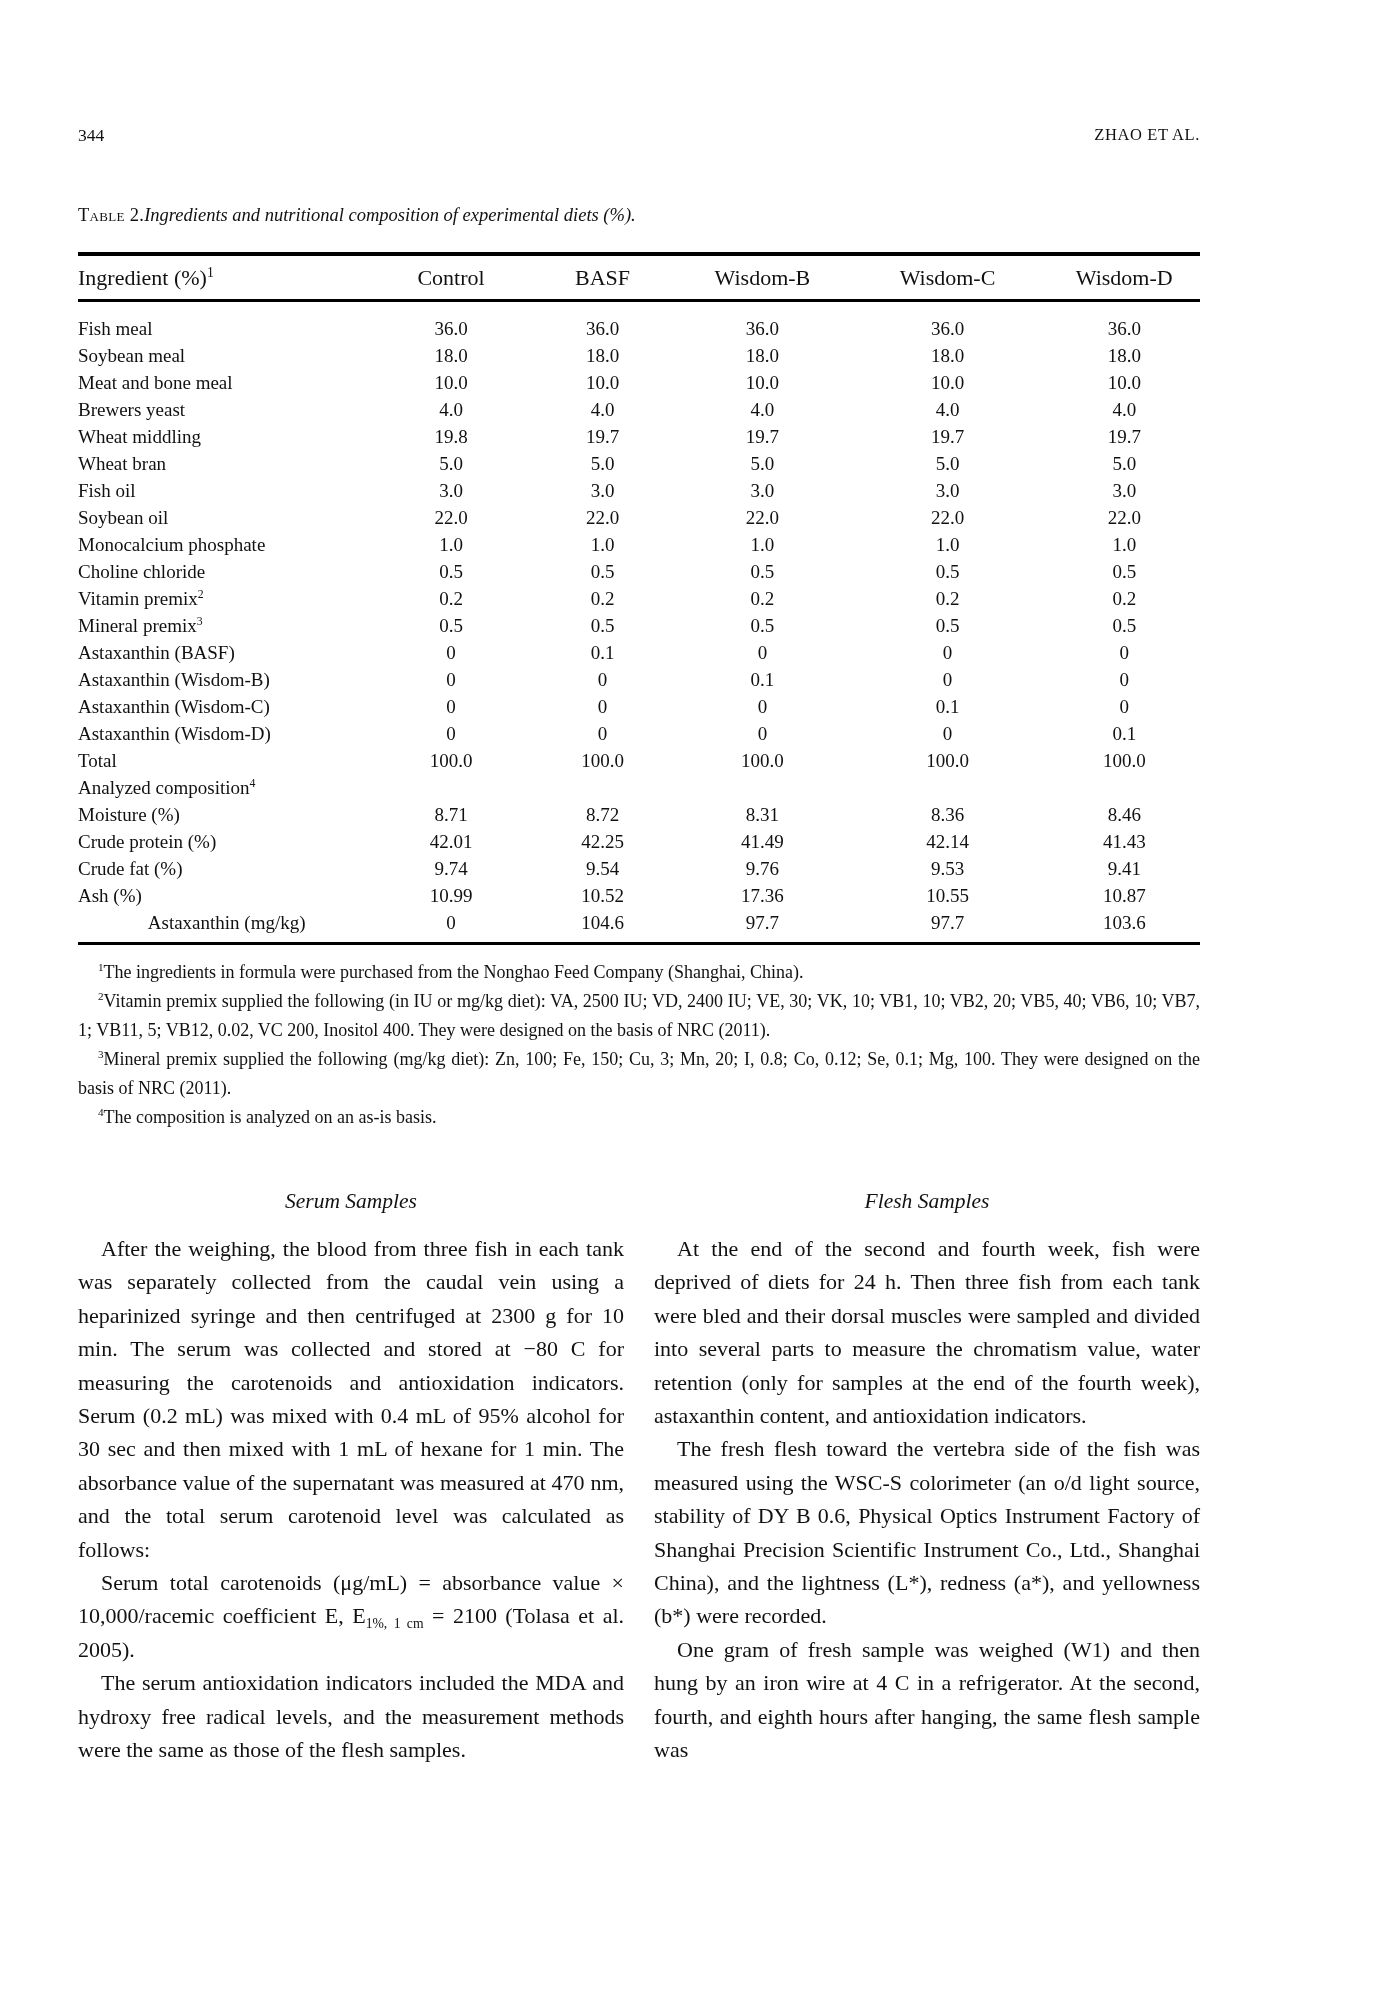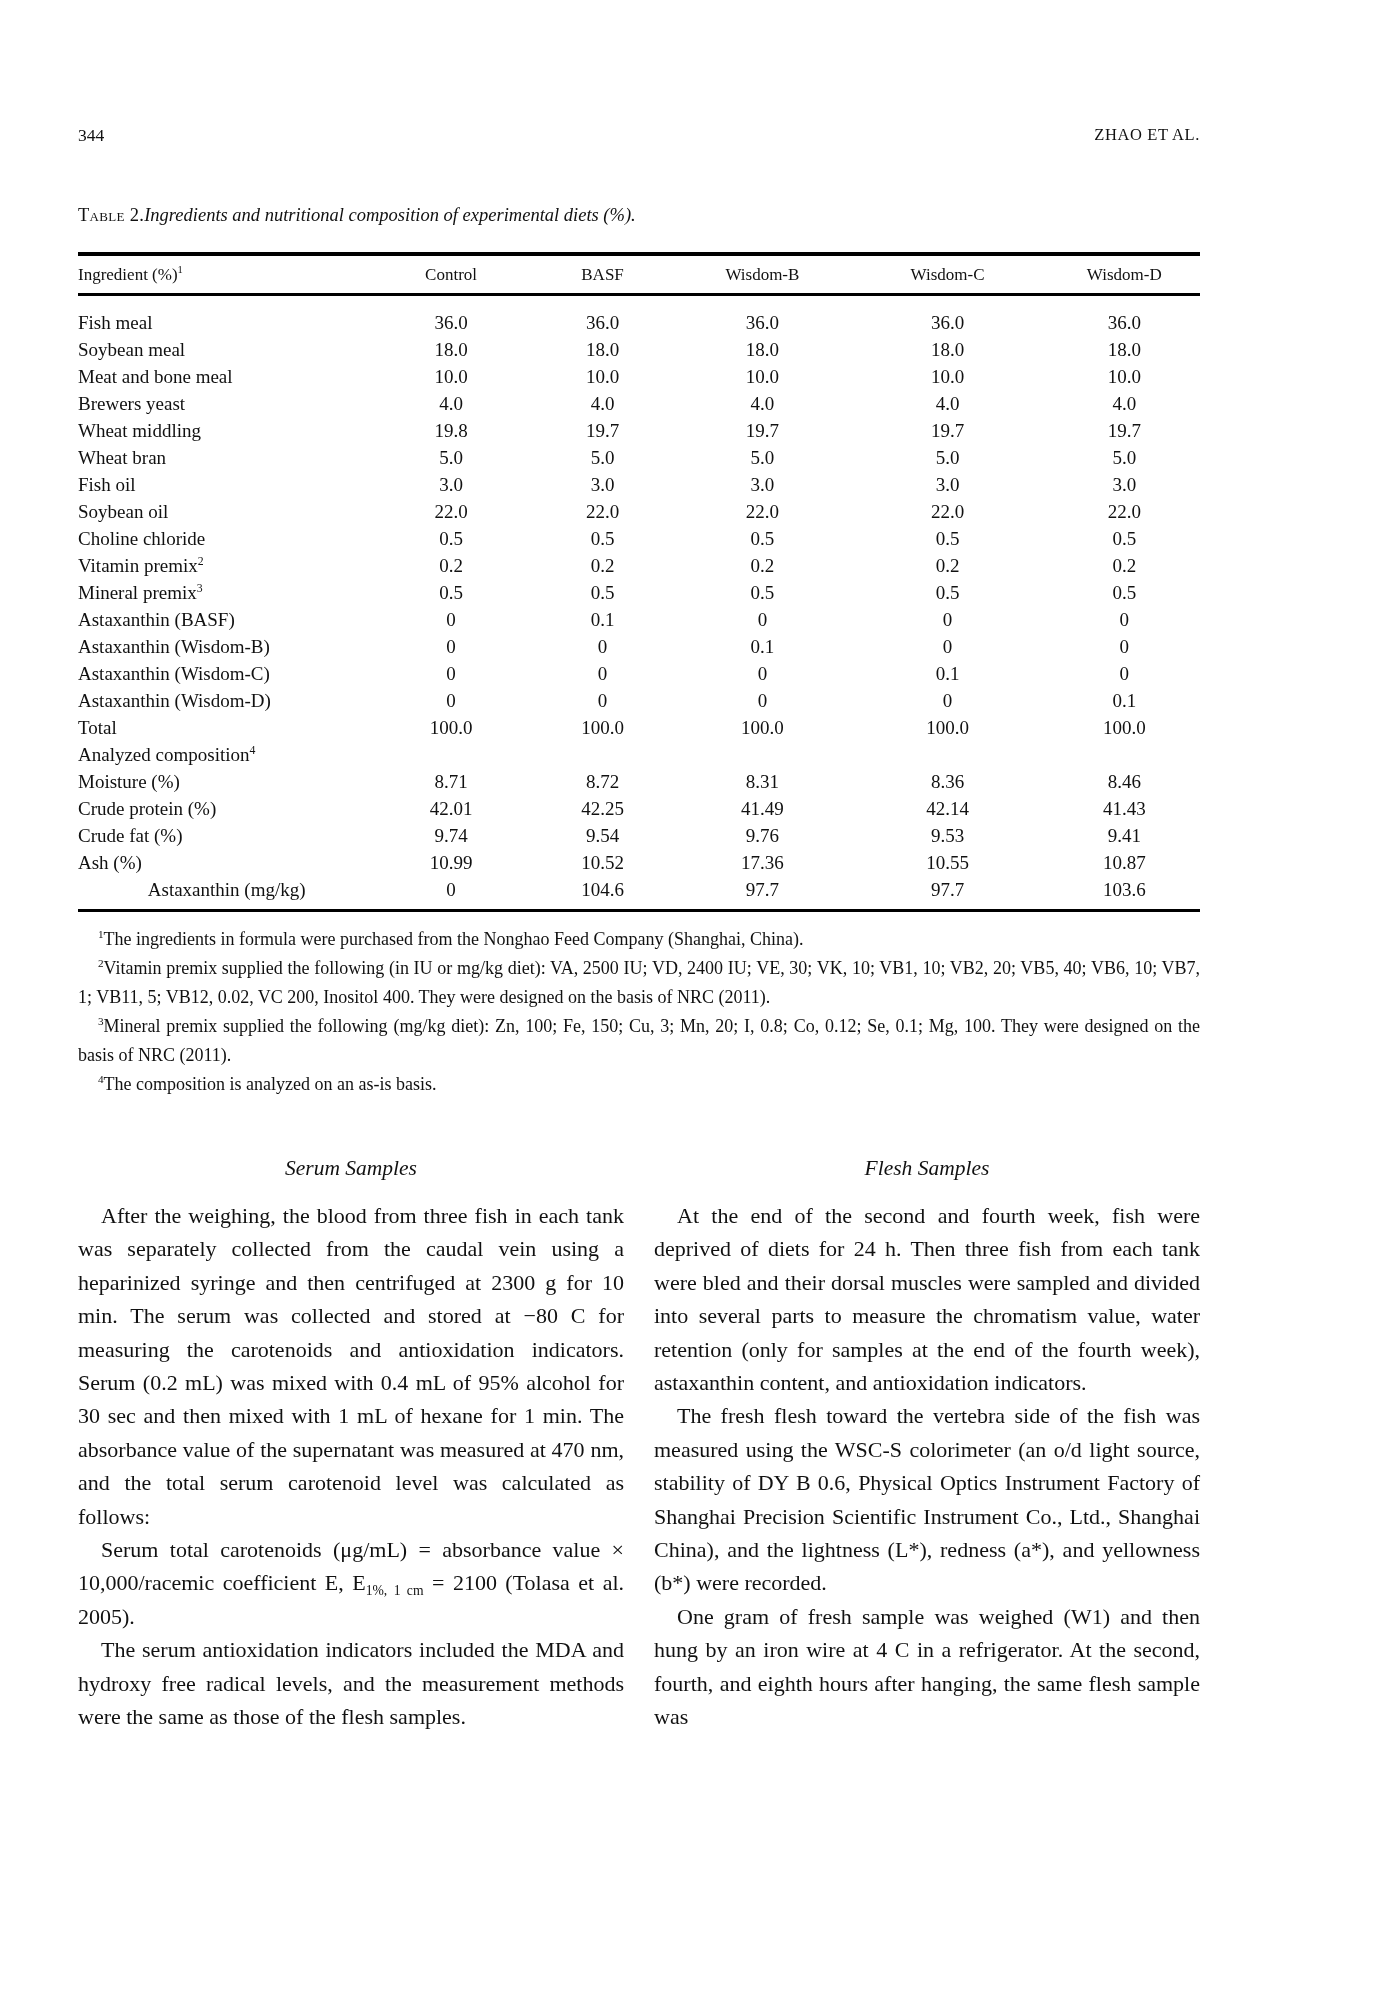--- a/index.html
+++ b/index.html
@@ -15,21 +15,21 @@
   .page-number{position:absolute;left:0;top:0;}
   .head-title{position:absolute;left:0;right:0;text-align:right;letter-spacing:0.6px;font-size:16.5px;}
   
   .table-caption{margin-top:58px;font-size:18.5px;}
   .caption-label{font-variant:small-caps;letter-spacing:0.3px;}
   .caption-text{font-style:italic;}
   
   table.diet{border-collapse:collapse;width:100%;margin-top:26px;table-layout:fixed;}
   table.diet{border-top:4px solid #000;border-bottom:3px solid #000;}
   table.diet thead th{
-    border-bottom:3px solid #000;font-weight:normal;font-size:17px;
+    border-bottom:3px solid #000;font-weight:normal;font-size:22px;
     padding:9px 0 8px 0;text-align:center;vertical-align:middle;
   }
   table.diet thead th.h-ing{text-align:left;}
   table.diet td{font-size:19px;line-height:27px;padding:0;vertical-align:baseline;}
   td.c-ing{text-align:left;}
   td.c-num{text-align:center;}
   table.diet tbody tr:first-child td{padding-top:13px;}
   table.diet tbody tr:last-child td{padding-bottom:6px;text-align:center;}
   sup{font-size:0.62em;line-height:0;}
   
@@ -134,20 +134,28 @@
         </tr>
         <tr>
           <td class="c-ing">Soybean oil</td>
           <td class="c-num">22.0</td>
           <td class="c-num">22.0</td>
           <td class="c-num">22.0</td>
           <td class="c-num">22.0</td>
           <td class="c-num">22.0</td>
         </tr>
         <tr>
+          <td class="c-ing">Monocalcium phosphate</td>
+          <td class="c-num">1.0</td>
+          <td class="c-num">1.0</td>
+          <td class="c-num">1.0</td>
+          <td class="c-num">1.0</td>
+          <td class="c-num">1.0</td>
+        </tr>
+        <tr>
           <td class="c-ing">Choline chloride</td>
           <td class="c-num">0.5</td>
           <td class="c-num">0.5</td>
           <td class="c-num">0.5</td>
           <td class="c-num">0.5</td>
           <td class="c-num">0.5</td>
         </tr>
         <tr>
           <td class="c-ing">Vitamin premix<sup>2</sup></td>
           <td class="c-num">0.2</td>

